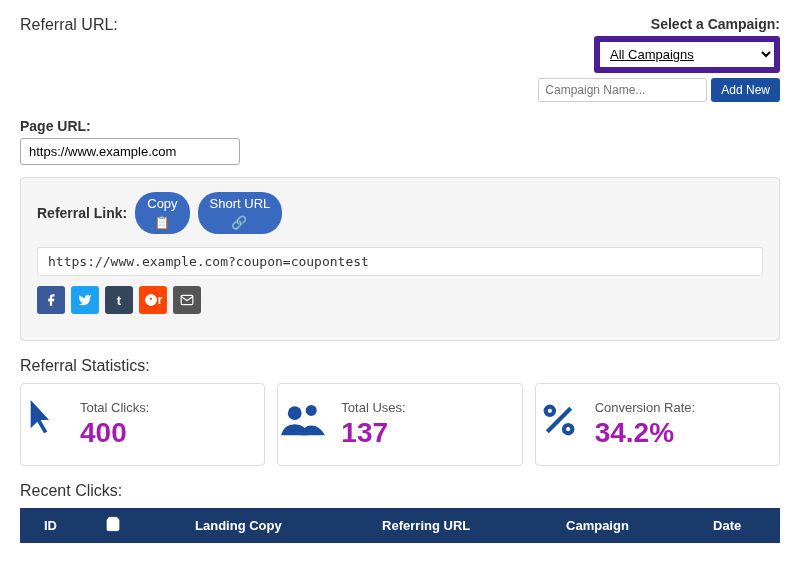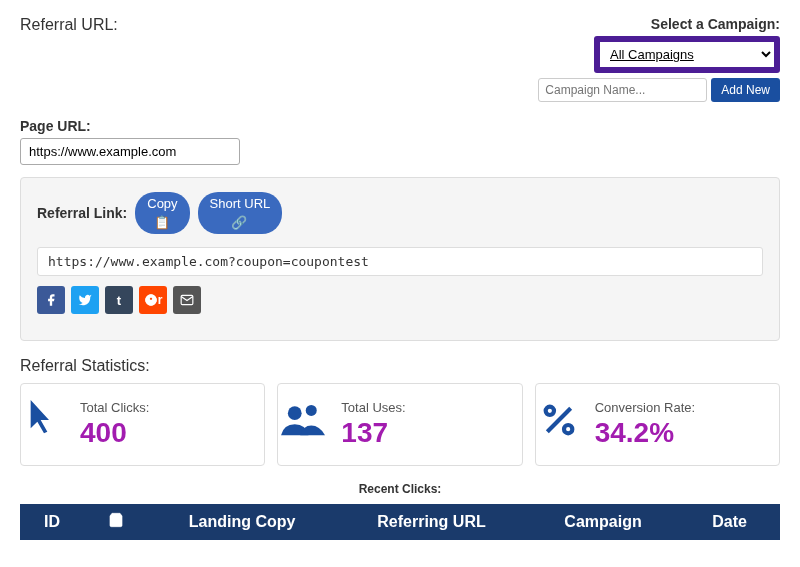--- a/index.html
+++ b/index.html
@@ -191,37 +191,36 @@
       color: #555;
       margin-bottom: 2px;
     }
     .stat-value {
       font-size: 28px;
       font-weight: bold;
       color: #a21caf;
     }
     
     .recent-clicks-title {
-      font-size: 12px;
-      font-weight: bold;
+      font-size: 16px;
+      font-weight: normal;
       margin-bottom: 8px;
-      text-align: center;
     }
     .data-table {
       width: 100%;
       border-collapse: collapse;
     }
     .data-table thead tr {
       background: #1a3a6b;
       color: #fff;
     }
     .data-table thead th {
       padding: 8px 24px;
       text-align: center;
-      font-size: 16px;
+      font-size: 13px;
       font-weight: bold;
     }
     .data-table tbody tr:nth-child(even) { background: #f5f7fa; }
     .data-table tbody td {
       padding: 7px 10px;
       border-bottom: 1px solid #eee;
       font-size: 13px;
     }
   </style>
 </head>

